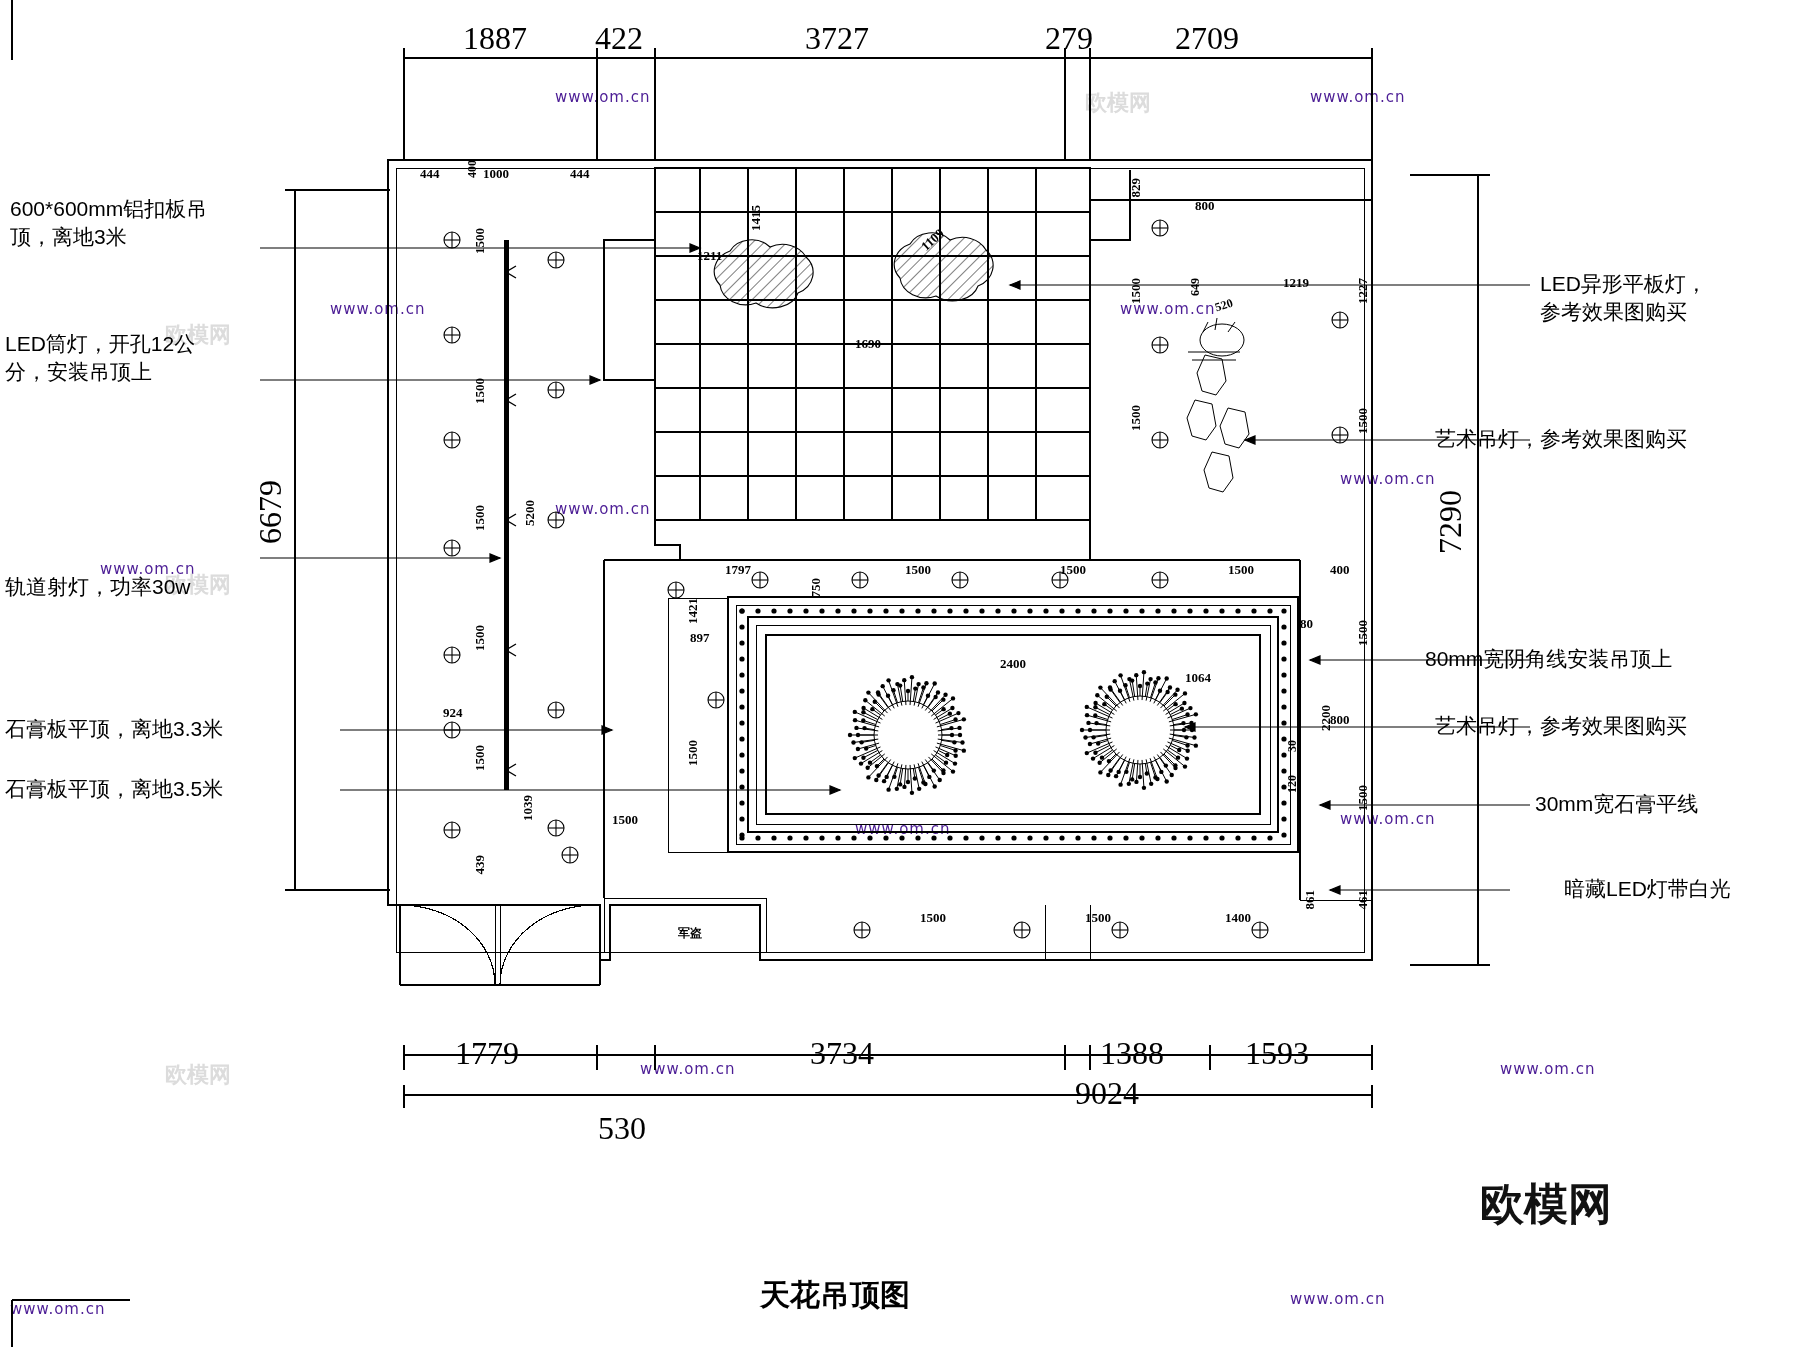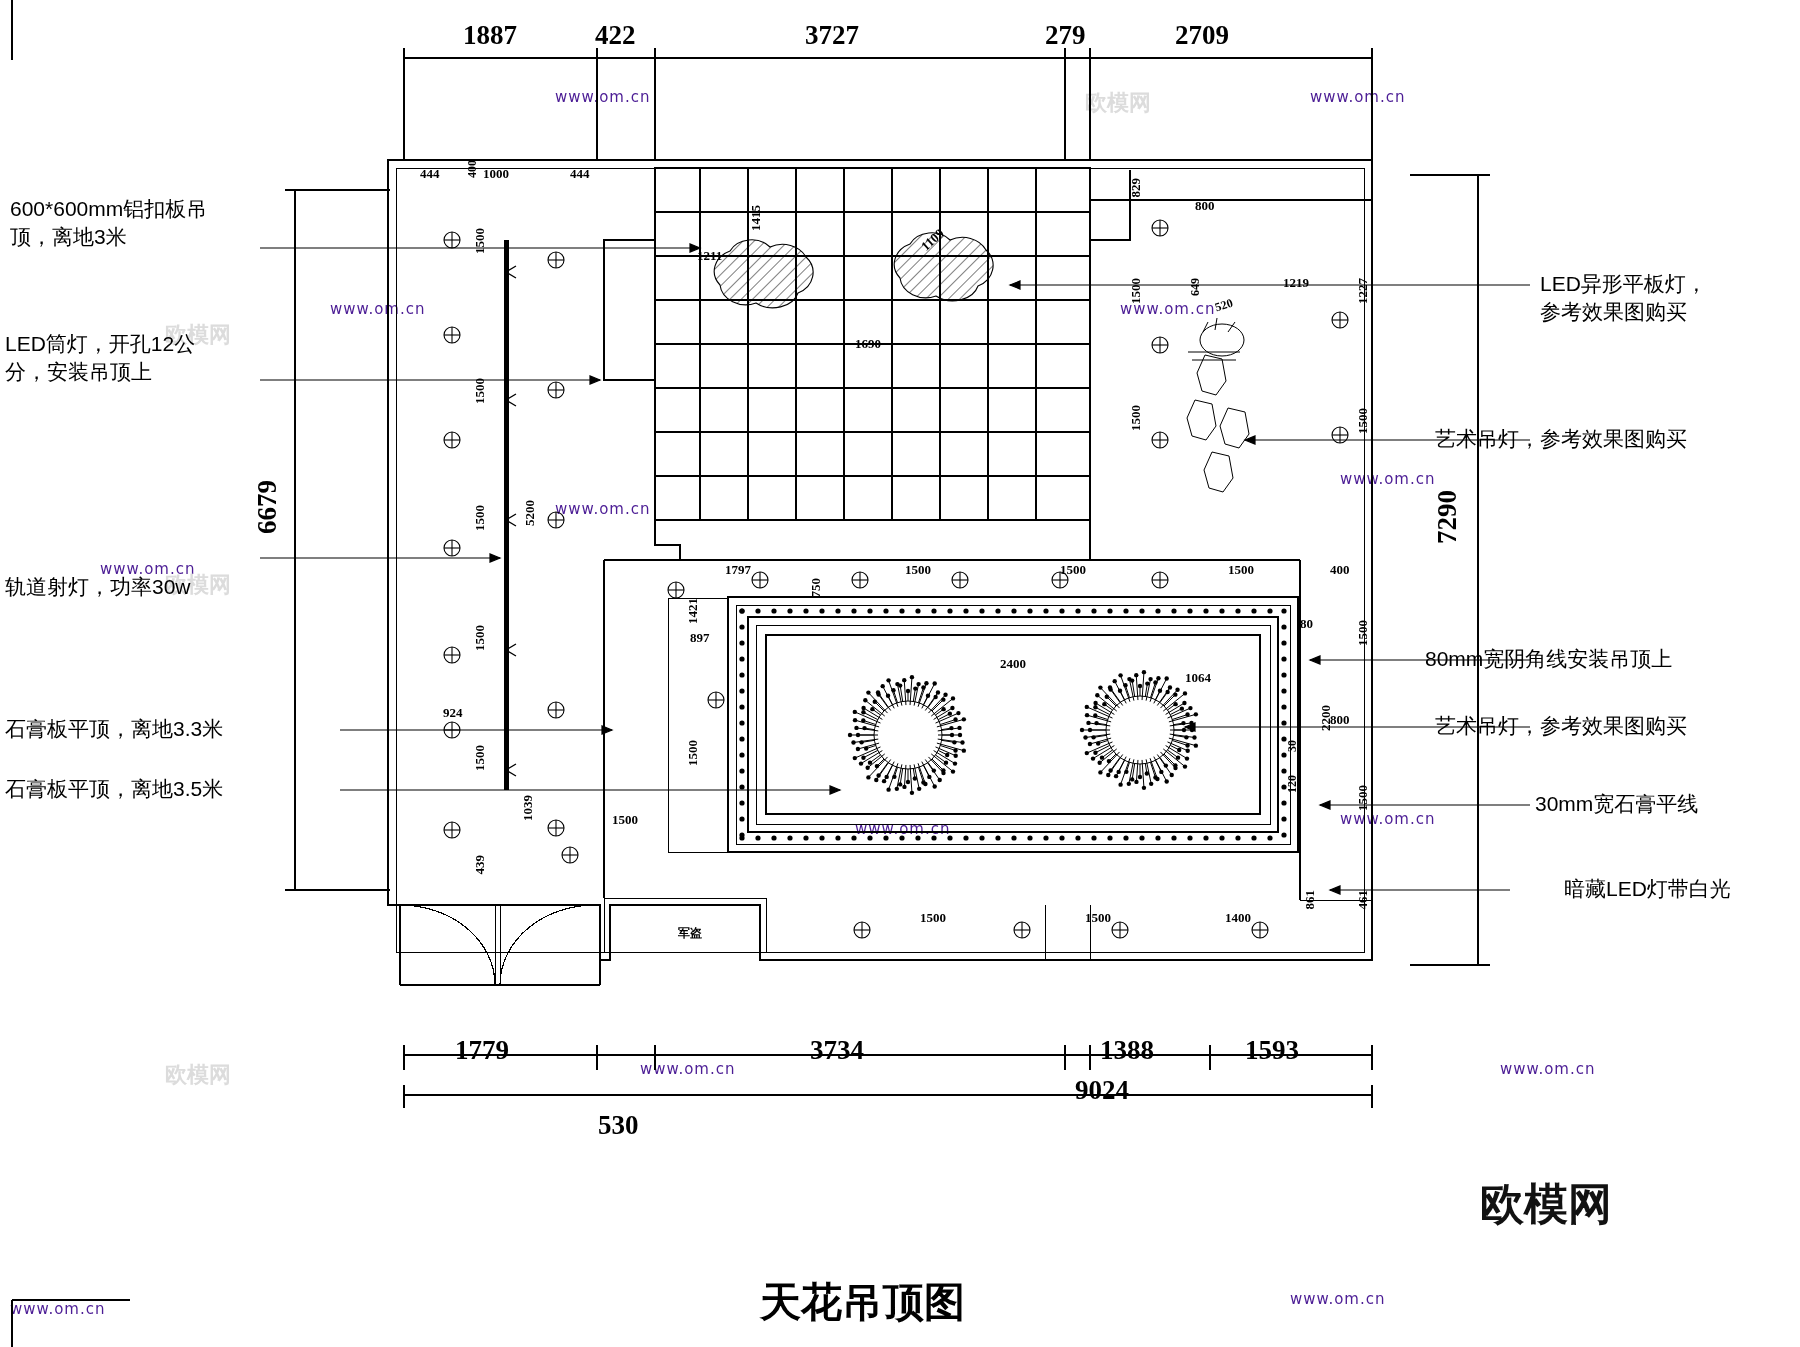--- a/index.html
+++ b/index.html
@@ -1,28 +1,28 @@
 <!DOCTYPE html>
 <html><head>
 <meta charset="utf-8">
 <style>
   html,body{margin:0;padding:0;background:#ffffff;}
   body{width:1800px;height:1347px;position:relative;overflow:hidden;
        font-family:"Liberation Serif", serif;color:#000;}
   .abs{position:absolute;}
   .dimtext{font-family:"Liberation Serif", serif;font-weight:bold;}
   .lbl{font-family:Liberation Sans, sans-serif;font-size:21px;letter-spacing:0px;white-space:nowrap;}
-  .big{font-size:27px;font-weight:bold;}
+  .big{font-size:32px;font-weight:normal;}
   .sml{font-size:13px;font-weight:bold;}
   .xsml{font-size:12px;font-weight:bold;}
   .wm{position:absolute;color:#4c1d95;font-family:"DejaVu Sans", sans-serif;
       font-size:15px;letter-spacing:1px;user-select:none;}
   .wm2{position:absolute;color:#dcdcdc;font-family:"DejaVu Sans", sans-serif;
        font-size:22px;font-weight:bold;user-select:none;}
-  .title{font-family:"DejaVu Sans", sans-serif;font-size:41px;font-weight:bold;}
+  .title{font-family:"DejaVu Sans", sans-serif;font-size:30px;font-weight:bold;}
   .logo{font-family:"DejaVu Sans", sans-serif;font-size:44px;font-weight:bold;color:#111;}
   .vtxt{writing-mode:vertical-rl;transform:rotate(180deg);}
   svg{position:absolute;top:0;left:0;}
 </style>
 </head>
 <body>
 
 <div class="wm" style="left:555px;top:88px;">www.om.cn</div>
 <div class="wm" style="left:1310px;top:88px;">www.om.cn</div>
 <div class="wm" style="left:330px;top:300px;">www.om.cn</div>

